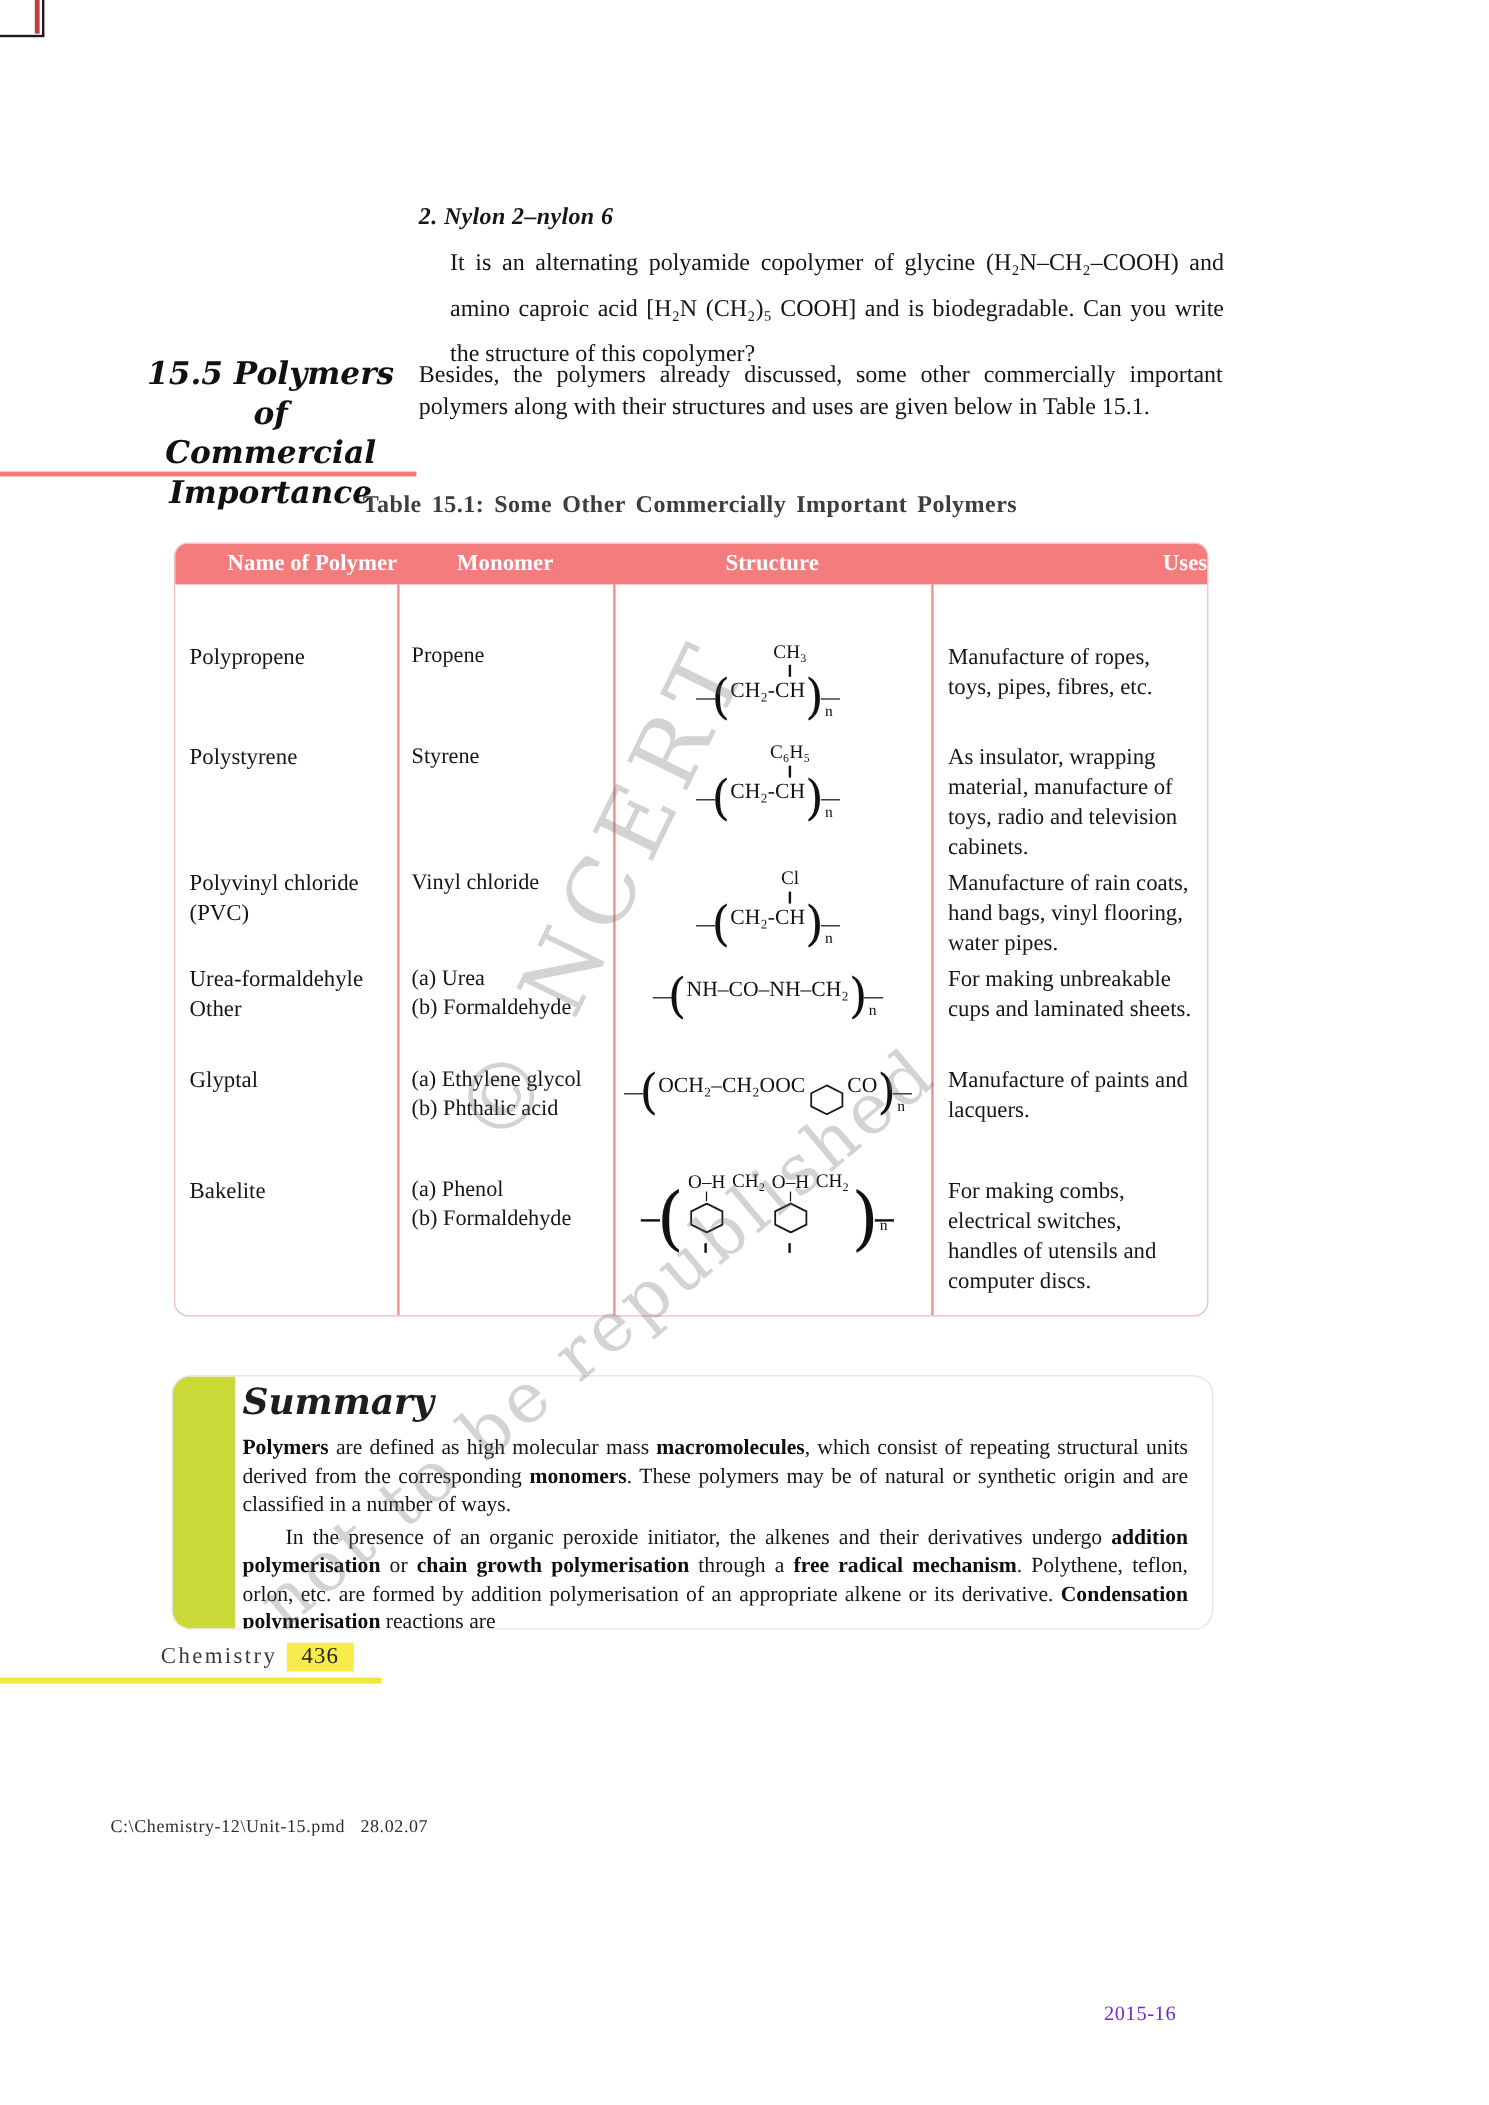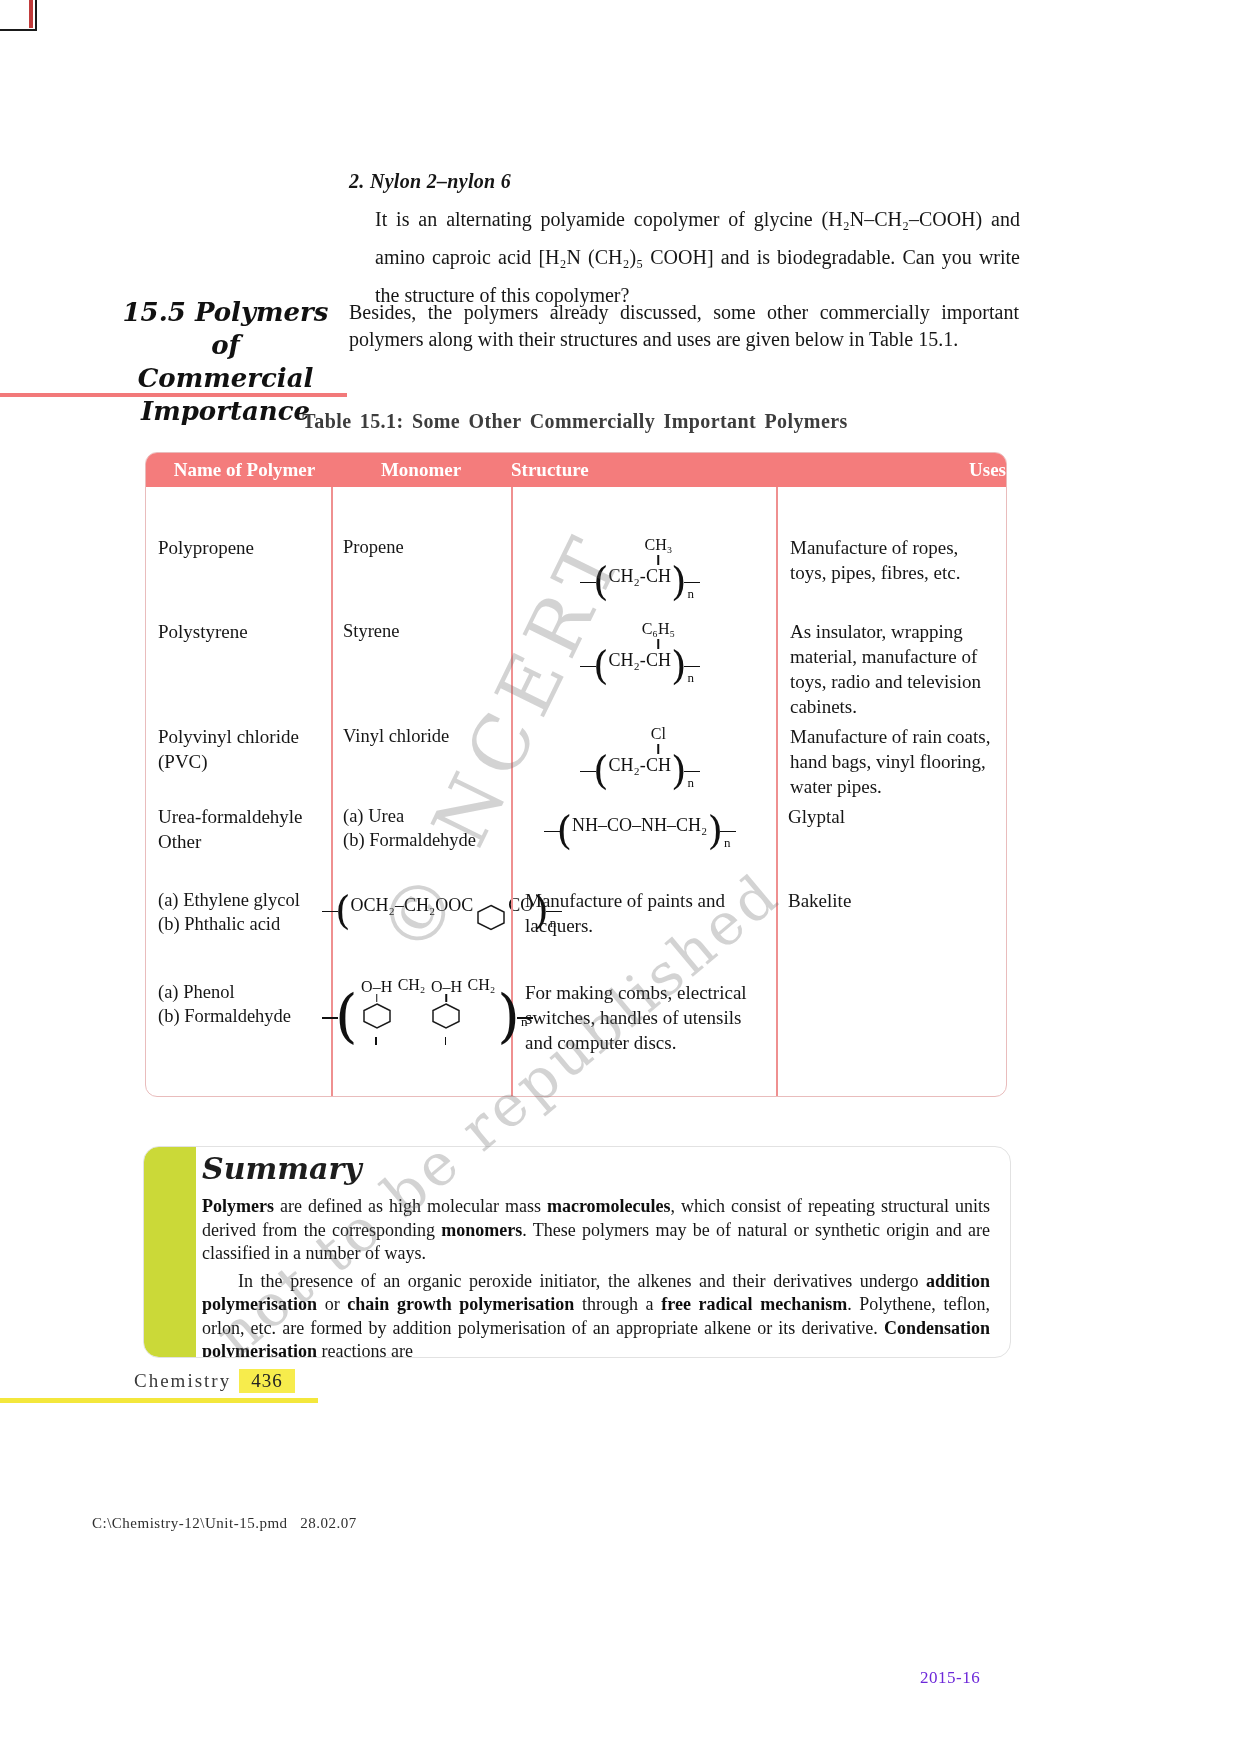--- a/index.html
+++ b/index.html
@@ -41,23 +41,23 @@
     position:absolute; left:145px; top:410px; width:860px; text-align:center;
     font-size:20px; font-weight:bold; color:#3d3d3d; letter-spacing:0.4px; word-spacing:3px;
   }
   .ptable {
     position:absolute; left:145px; top:452px; width:860px; height:643px;
     border:1.5px solid #e9bcbc; border-radius:12px; overflow:hidden;
     box-sizing:content-box; background:#fff;
   }
   .thead { display:flex; height:34px; background:#f47c7c; color:#ffffff; font-weight:bold; font-size:19px; align-items:center; }
   .th { box-sizing:border-box; }
-  .th1 { width:185px; padding-left:12px; text-align:center; }
+  .th1 { width:185px; padding-left:12px; text-align:right; }
   .th2 { width:180px; text-align:center; }
-  .th3 { width:265px; text-align:left; }
+  .th3 { width:265px; text-align:center; }
   .th4 { width:230px; text-align:right; }
 
   .tbody { position:relative; height:609px; padding-top:40px; box-sizing:border-box; }
   .vline { position:absolute; top:0; bottom:0; width:1.5px; background:#ef9090; }
   .v1 { left:185px; } .v2 { left:365px; } .v3 { left:630px; }
 
   .grid {
     display:grid; height:100%;
     grid-template-columns:185px 180px 265px 230px;
     grid-template-rows:84px 105px 80px 84px 92px 1fr;
@@ -178,20 +178,21 @@
           <span class="chem"><span class="lparen">(</span><span>CH₂-</span><span class="att"><span class="pend">Cl</span><span class="bond-v"></span><span>CH</span></span><span class="rparen">)</span><span class="nsub">n</span></span>
         </div>
         <div class="cell c-uses">Manufacture of rain coats, hand bags, vinyl flooring, water pipes.</div>
 
         <div class="cell c-name">Urea-formaldehyle Other</div>
         <div class="cell c-mono">(a) Urea
 (b) Formaldehyde</div>
         <div class="cell c-struct s4">
           <span class="chem"><span class="lparen">(</span><span>NH–CO–NH–CH₂</span><span class="rparen">)</span><span class="nsub">n</span></span>
         </div>
+        <div class="cell c-uses">For making unbreakable cups and laminated sheets.</div>
 
         <div class="cell c-name">Glyptal</div>
         <div class="cell c-mono">(a) Ethylene glycol
 (b) Phthalic acid</div>
         <div class="cell c-struct s5">
           <span class="chem"><span class="lparen">(</span><span>OCH₂–CH₂OOC</span><svg class="hex" width="30" height="27" viewBox="0 0 30 27">
                 <polygon points="15,1.5 28,8 28,19 15,25.5 2,19 2,8" fill="none" stroke="#1b1b1b" stroke-width="1.5"></polygon>
               </svg><span>CO</span><span class="rparen">)</span><span class="nsub">n</span></span>
         </div>
         <div class="cell c-uses">Manufacture of paints and lacquers.</div>

